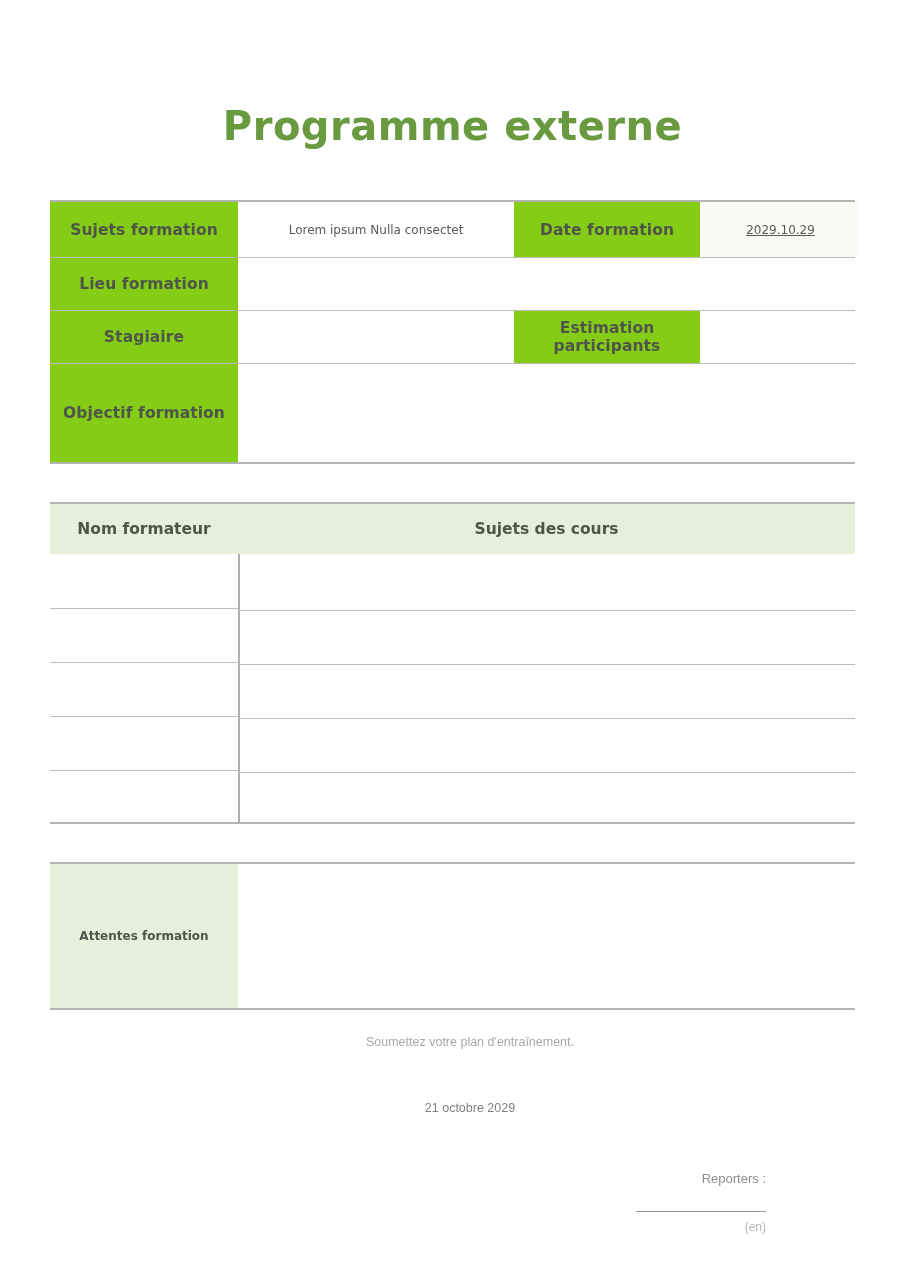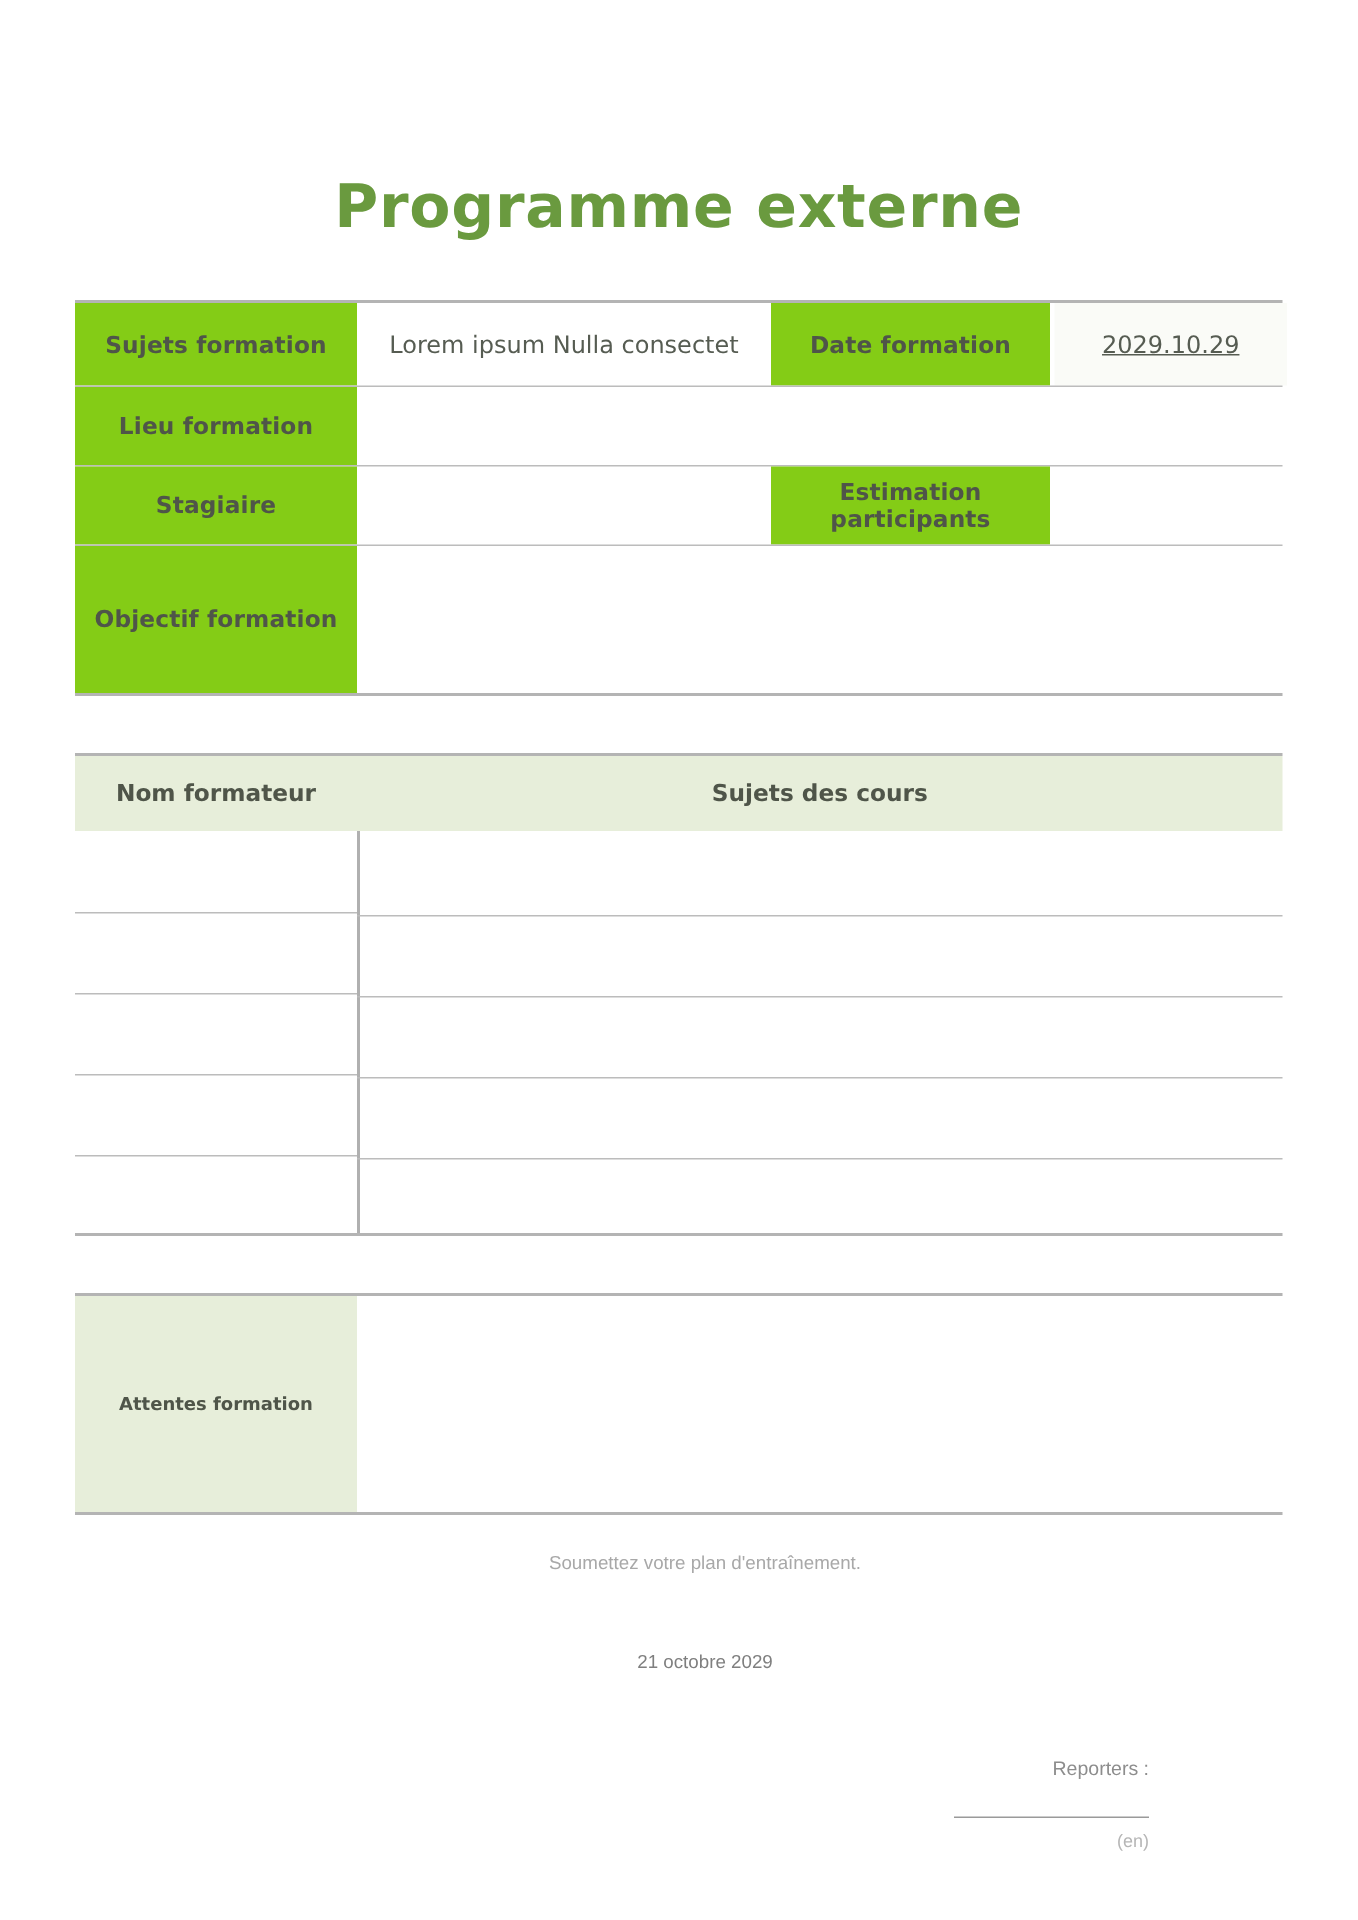--- a/index.html
+++ b/index.html
@@ -22,21 +22,20 @@
     position: absolute;
     left: 0;
     top: 103px;
     width: 905px;
     text-align: center;
     font-family: "DejaVu Sans", sans-serif;
     font-size: 40px;
     font-weight: bold;
     letter-spacing: 0.5px;
     color: #6a9a3f;
-    margin-top: 12px;
   }
 
   
   .sheet {
     position: absolute;
     left: 50px;
     width: 805px;
   }
 
   .rule-top {
@@ -76,21 +75,21 @@
 
   .label-cell {
     background: #84cc16;
     font-weight: bold;
     font-size: 15.5px;
     color: #4f5549;
     letter-spacing: 0.1px;
   }
 
   .value-cell {
-    font-size: 16px;
+    font-size: 12px;
     font-weight: normal;
     color: #565c52;
   }
   .value-cell.tinted { background: #fafbf7; }
 
   
   .r1 { top: 2px;   height: 55px; }
   .r2 { top: 58px;  height: 52px; }
   .r3 { top: 111px; height: 52px; }
   .r4 { top: 164px; height: 98px; }

